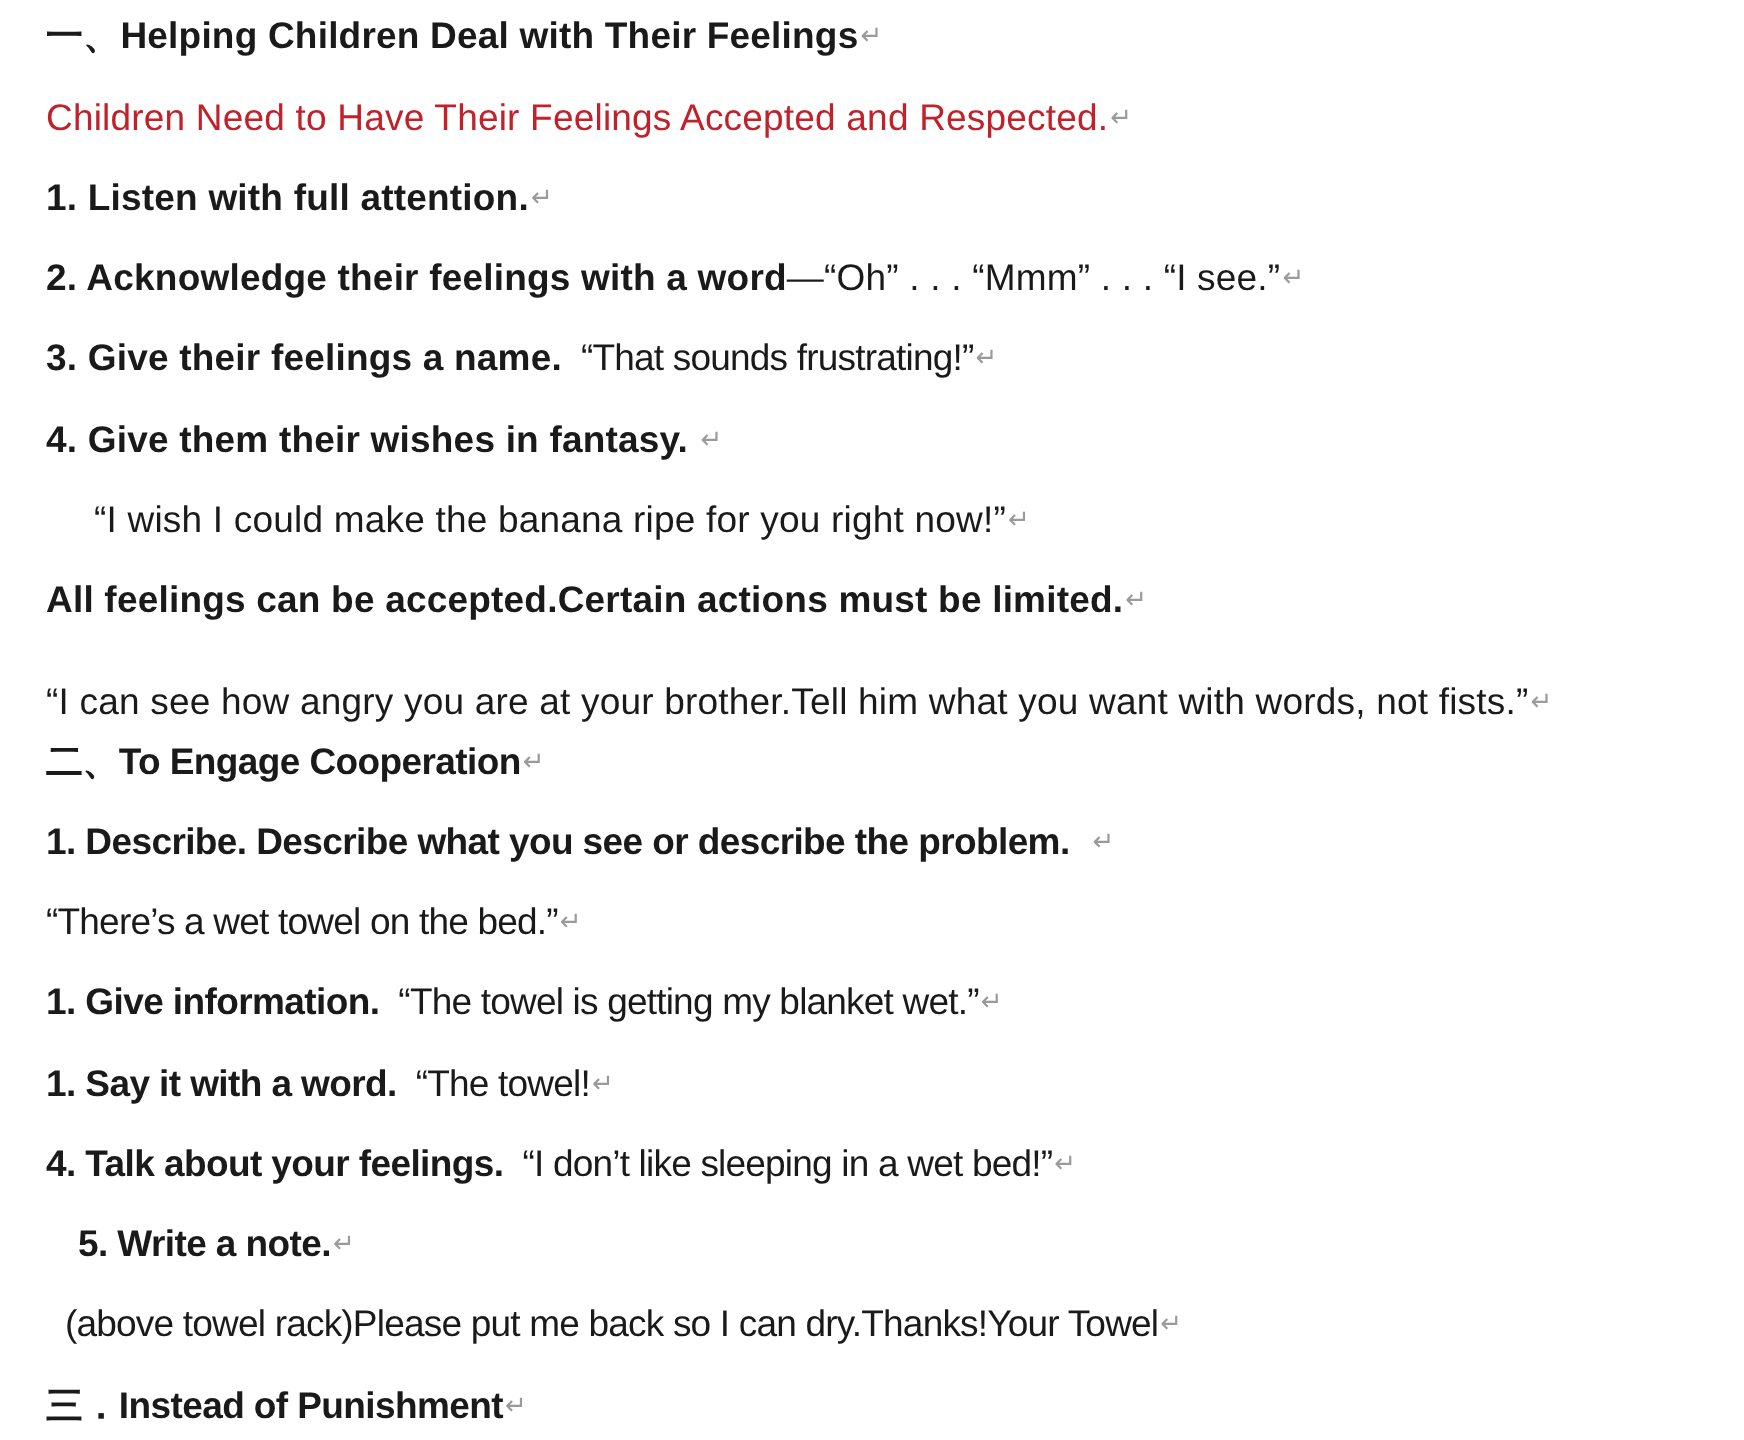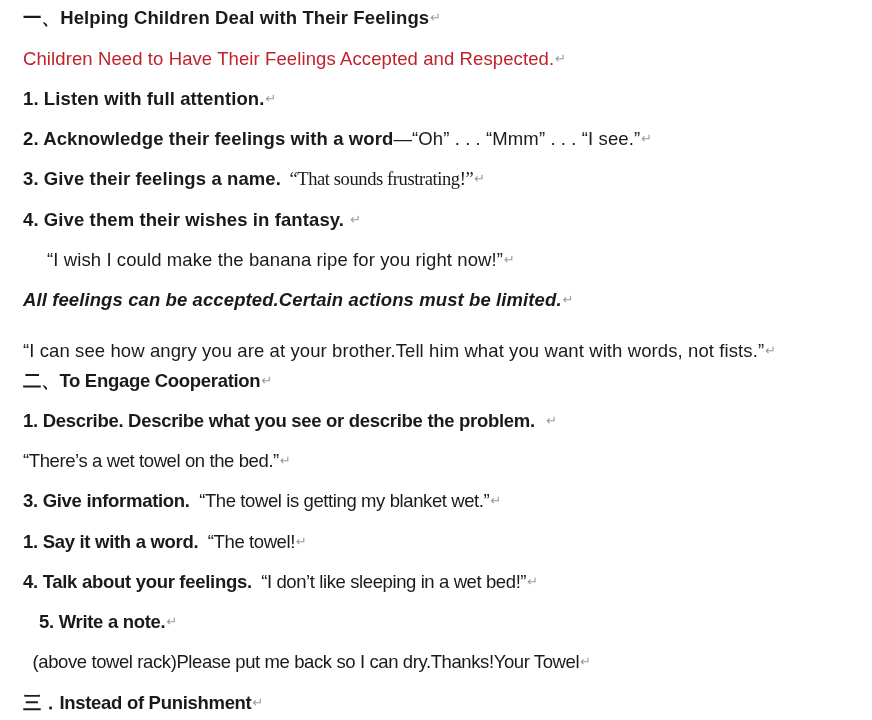--- a/index.html
+++ b/index.html
@@ -61,53 +61,53 @@
 
   <div class="line" style="top:87px;">
     <span class="b">1. Listen with full attention.</span><span class="mark">↵</span>
   </div>
 
   <div class="line" style="top:127px;">
     <span class="b">2. Acknowledge their feelings with a word</span><span class="n">—“Oh” . . . “Mmm” . . . “I see.”</span><span class="mark">↵</span>
   </div>
 
   <div class="line" style="top:167px;">
-    <span class="b">3. Give their feelings a name.</span><span class="narrow-n" style="white-space:pre;font-family:Liberation Serif, serif;">  “That sounds frustrating!”</span><span class="mark">↵</span>
+    <span class="b">3. Give their feelings a name.</span><span class="narrow-n" style="white-space:pre;">  “That sounds frustrating!”</span><span class="mark">↵</span>
   </div>
 
   <div class="line" style="top:208px;">
     <span class="b">4. Give them their wishes in fantasy.</span><span class="n" style="white-space:pre;"> </span><span class="mark">↵</span>
   </div>
 
   <div class="line" style="top:248px;margin-left:24px;">
     <span class="n">“I wish I could make the banana ripe for you right now!”</span><span class="mark">↵</span>
   </div>
 
-  <div class="line" style="top:288px;font-style:italic;">
+  <div class="line" style="top:288px;">
     <span class="b">All feelings can be accepted.Certain actions must be limited.</span><span class="mark">↵</span>
   </div>
 
   <div class="line" style="top:328px;margin-top:11px;">
     <span class="n">“I can see how angry you are at your brother.Tell him what you want with words, not fists.”</span><span class="mark">↵</span>
   </div>
 
   <div class="line" style="top:369px;">
     <span class="narrow-b">二、To Engage Cooperation</span><span class="mark">↵</span>
   </div>
 
   <div class="line" style="top:409px;">
     <span class="narrow-b">1. Describe. Describe what you see or describe the problem.</span><span class="n" style="white-space:pre;">  </span><span class="mark">↵</span>
   </div>
 
   <div class="line" style="top:449px;">
     <span class="narrow-n">“There’s a wet towel on the bed.”</span><span class="mark">↵</span>
   </div>
 
   <div class="line" style="top:489px;">
-    <span class="narrow-b">3. Give information.</span><span class="narrow-n" style="white-space:pre;">  “The towel is getting my blanket wet.”</span><span class="mark">↵</span>
+    <span class="narrow-b">1. Give information.</span><span class="narrow-n" style="white-space:pre;">  “The towel is getting my blanket wet.”</span><span class="mark">↵</span>
   </div>
 
   <div class="line" style="top:530px;">
     <span class="narrow-b">1. Say it with a word.</span><span class="narrow-n" style="white-space:pre;margin-top:48px;">  “The towel!</span><span class="mark">↵</span>
   </div>
 
   <div class="line" style="top:570px;">
     <span class="narrow-b">4. Talk about your feelings.</span><span class="narrow-n" style="white-space:pre;">  “I don’t like sleeping in a wet bed!”</span><span class="mark">↵</span>
   </div>
 

